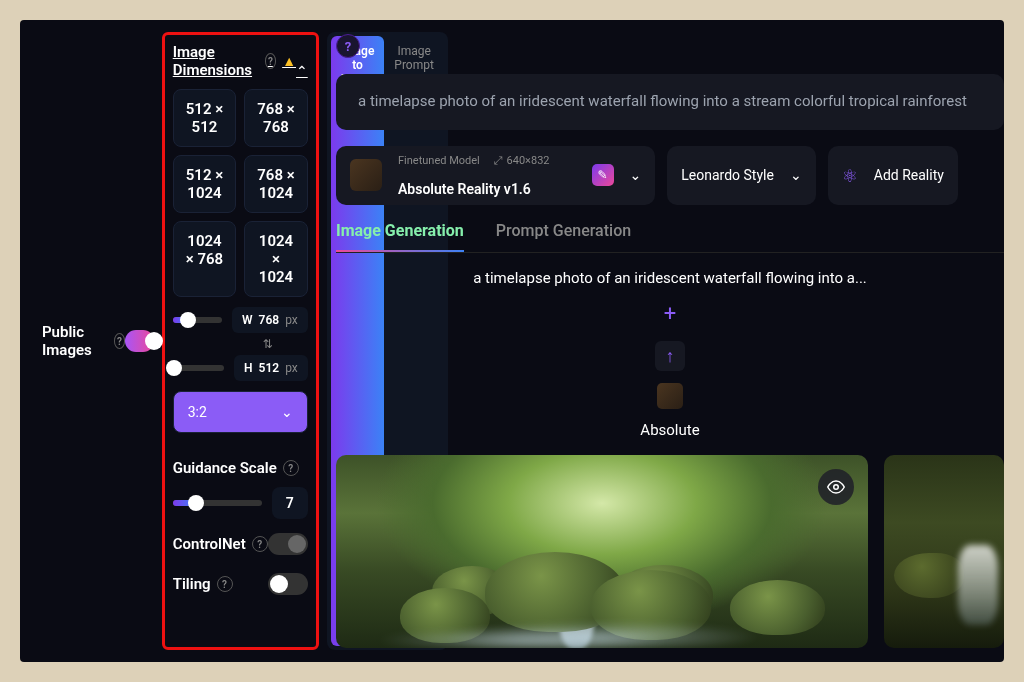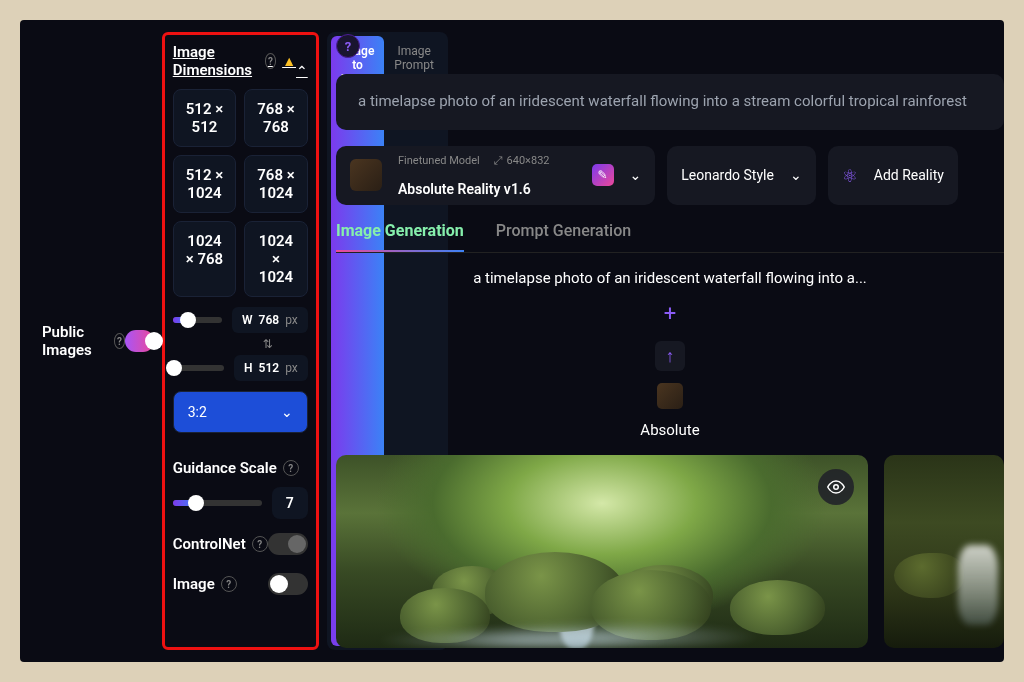--- a/index.html
+++ b/index.html
@@ -139,21 +139,21 @@
   padding: 6px 10px;
   display: flex;
   align-items: center;
   gap: 6px;
   font-size: 12px;
   font-weight: 600;
 }
 .wh-box .unit { color: #888; font-weight: 400; }
 .swap-icon { color: #888; font-size: 12px; text-align: center; }
 .ratio-select {
-  background: #1d4ed8;
+  background: #8b5cf6;
   border: 1px solid #1a2236;
   border-radius: 8px;
   padding: 12px 14px;
   display: flex;
   justify-content: space-between;
   align-items: center;
   font-size: 14px;
 }
 .value-box {
   background: #0f1522;
@@ -420,21 +420,21 @@
           <span>ControlNet</span>
           <span class="help-icon">?</span>
         </div>
         <div class="toggle">
             <div class="toggle-knob" style="left:20px;background:#666"></div>
           </div>
       </div>
 
       <div class="row">
         <div class="label">
-          <span>Image</span>
+          <span>Tiling</span>
           <span class="help-icon">?</span>
         </div>
         <div class="toggle">
             <div class="toggle-knob"></div>
           </div>
       </div>
 
     </div>
 
     <div class="tab-pills">

